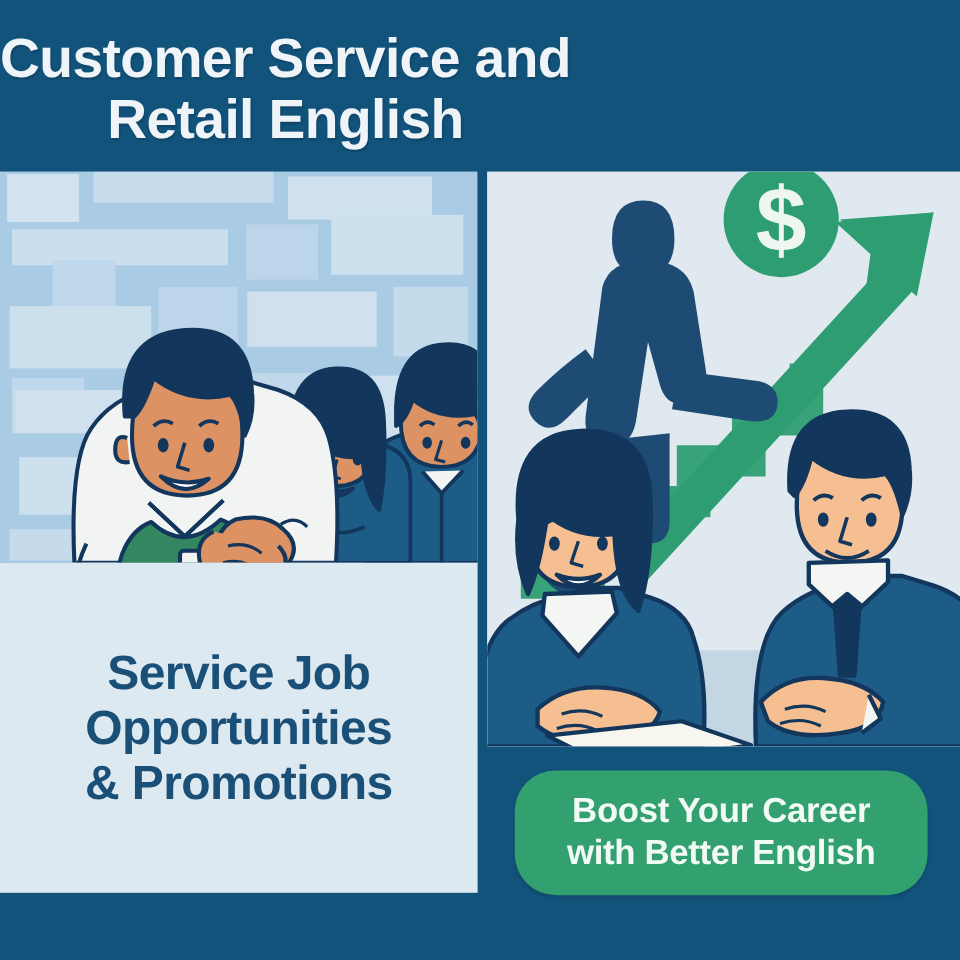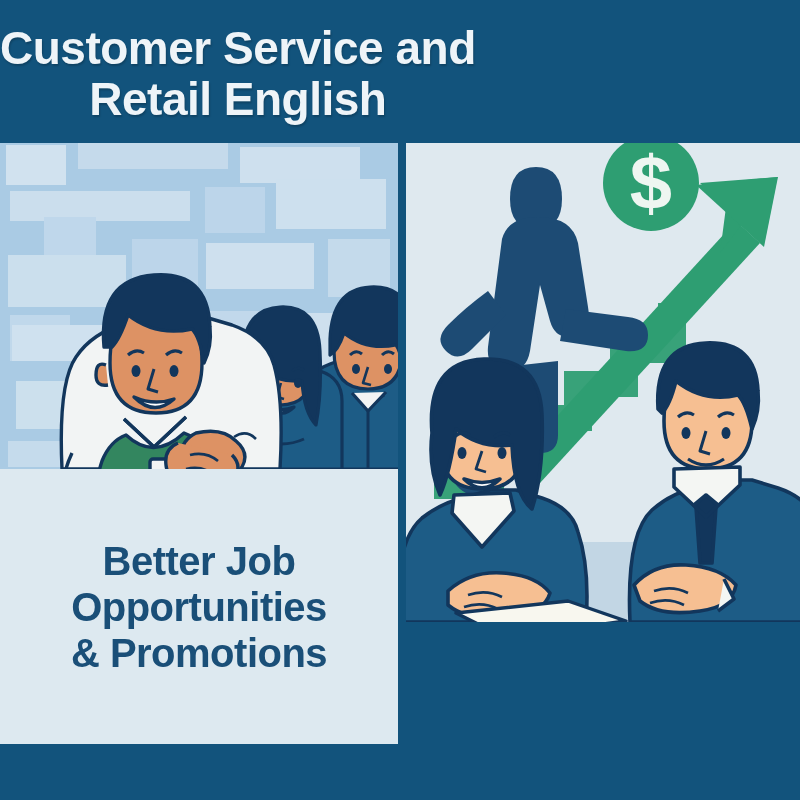--- a/index.html
+++ b/index.html
@@ -226,20 +226,26 @@
       </g>
 
       <g stroke="#12365c" stroke-width="3.4" stroke-linejoin="round">
         <path d="M50 470 l112 -12 l58 20 l-122 16 Z" fill="#f8f7ef"></path>
       </g>
     </svg>
   </div>
 
   <div class="textblock">
     <div class="textblock-inner">
-      <span class="ln">Better Job</span>
+      <span class="ln">Service Job</span>
       <span class="ln">Opportunities</span>
       <span class="ln">&amp; Promotions</span>
     </div>
   </div>
 
+  <div class="cta">
+    <div class="cta-text">
+      <span class="ln">Boost Your Career</span>
+      <span class="ln">with Better English</span>
+    </div>
+  </div>
 
 </div>
 
 </body></html>

